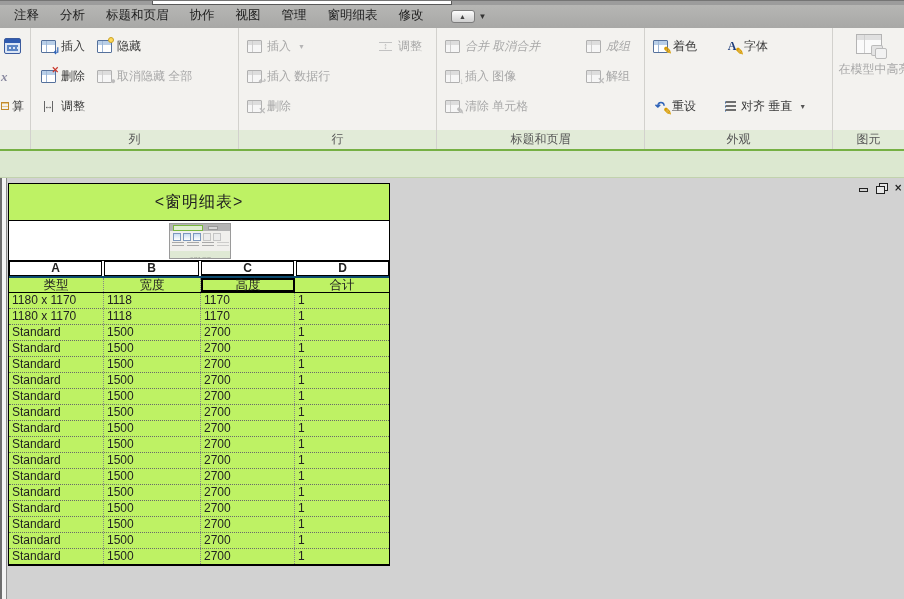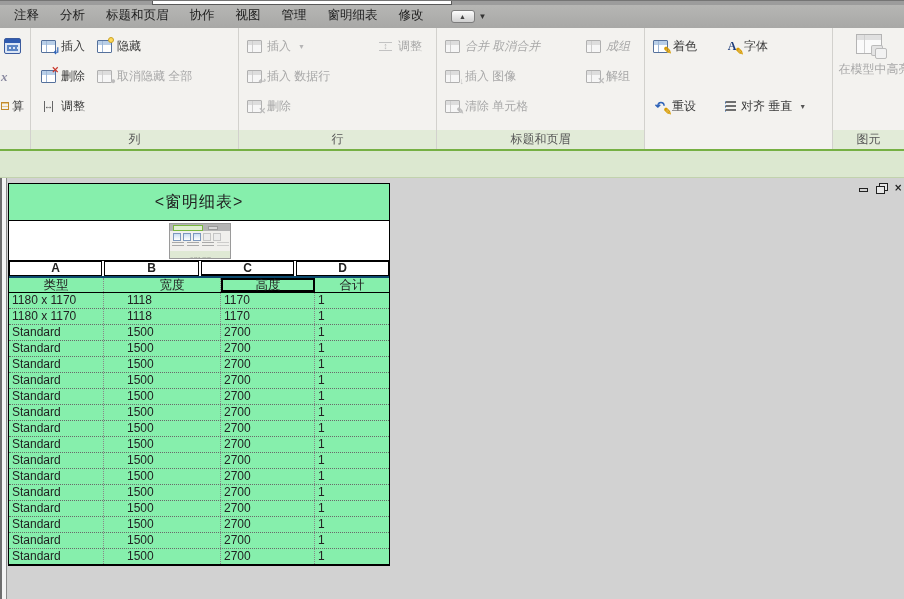--- a/index.html
+++ b/index.html
@@ -72,33 +72,33 @@
   .canvas { position:absolute; left:0; top:178px; width:904px; height:421px; background:#d2d2d2; }
   .view-edge { position:absolute; left:0; top:0; width:7px; height:421px; background:#f4f4f4; border-left:2px solid #6e6e6e; border-right:1px solid #8a8a8a; }
   .win-controls { position:absolute; right:2px; top:5px; display:flex; gap:7px; align-items:center; }
   .wc { width:11px; height:10px; position:relative; cursor:default; }
   .wc-min::after { content:""; position:absolute; left:1px; right:1px; bottom:1px; height:2px; border:1px solid #222; }
   .wc-restore::before { content:""; position:absolute; left:3px; top:0; width:7px; height:6px; border:1px solid #222; background:#e8e8e8; }
   .wc-restore::after { content:""; position:absolute; left:0; top:3px; width:7px; height:6px; border:1px solid #222; background:#e8e8e8; }
   .wc-close { font:700 10px/10px "DejaVu Sans",sans-serif; color:#222; width:8px; overflow:hidden; }
 
   
-  .sched { position:absolute; left:8px; top:5px; width:382px; background:#86efac; border:1px solid #000; border-bottom-width:2px; }
+  .sched { position:absolute; left:8px; top:5px; width:382px; background:#bef264; border:1px solid #000; border-bottom-width:2px; }
   .title-row { height:37px; border-bottom:1px solid #000; display:flex; align-items:center; justify-content:center; font-size:16px; letter-spacing:1px; }
   .image-row { height:40px; border-bottom:1px solid #000; position:relative; background:#fff; }
   .letters-row { height:15px; display:flex; gap:2px; background:#fff; }
   .lcell { border:1px solid #000; font:700 12px/13px "Liberation Sans",sans-serif; text-align:center; }
   .l0 { width:93px; } .l1 { width:95px; } .l2 { width:93px; border-bottom-width:2px; } .l3 { flex:1; }
   .header-row { height:16px; border-top:2px solid #0c4a6e; display:flex; }
   .hcell { font-size:12.5px; text-align:center; line-height:15px; border-right:1px dotted #888; }
   .hcell.sel { border:2px solid #000; line-height:12px;font-family:Liberation Mono, monospace; }
   .trow { display:flex; height:16px; border-top:1px dotted #6a6a6a; }
   .trow.first { border-top:1px solid #000; }
   .tcell { font-size:12px; line-height:15px; padding-left:3px; border-right:1px dotted #888; overflow:hidden; white-space:nowrap; }
-  .c0 { width:95px; } .c1 { width:97px;margin-left:20px; } .c2 { width:94px; } .c3 { flex:1; border-right:none; }
+  .c0 { width:95px; } .c1 { width:97px; } .c2 { width:94px; } .c3 { flex:1; border-right:none; }
 
   
   .thumb { position:absolute; left:160px; top:2px; width:62px; height:36px; border:1px solid #9a9a9a; background:#f1f0ed; overflow:hidden; }
   .thumb-top { height:7px; background:#b3b3b3; position:relative; }
   .thumb-tab { position:absolute; left:3px; top:1px; width:30px; height:6px; background:#e0efd2; border:1px solid #79b73e; }
   .thumb-menu { position:absolute; left:38px; top:2px; width:10px; height:4px; background:#d8d8d8; border:1px solid #9a9a9a; }
   .thumb-icons { display:flex; gap:2px; padding:2px 0 0 3px; }
   .ti { width:8px; height:8px; border:1px solid #7d98bd; background:linear-gradient(#cadef2,#fff); }
   .ti.pale { border-color:#c5c5c5; background:#ececec; }
   .thumb-lines { display:flex; gap:3px; padding:1px 0 0 2px; }
@@ -268,20 +268,21 @@
       <span class="rbtn" style="width:58px;">
         <span class="ico fontA" style="color:#2e63b8;">↶<span class="mk gold">✎</span></span>
         <span>重设</span>
       </span>
       <span class="rbtn">
         <span class="ico alns" style="width:11px;"></span>
         <span>对齐 垂直</span>
         <span class="caret">▼</span>
       </span>
     </div>
+    <div class="panel-label">外观</div>
   </div>
 
   <div class="panel" style="left:832px;width:72px;">
     <div class="elem-btn rbtn dis" style="display:flex;">
       <span class="ico bigtbl"></span>
       <span class="txt">在模型中高亮显示</span>
     </div>
     <div class="panel-label">图元</div>
   </div>
 

